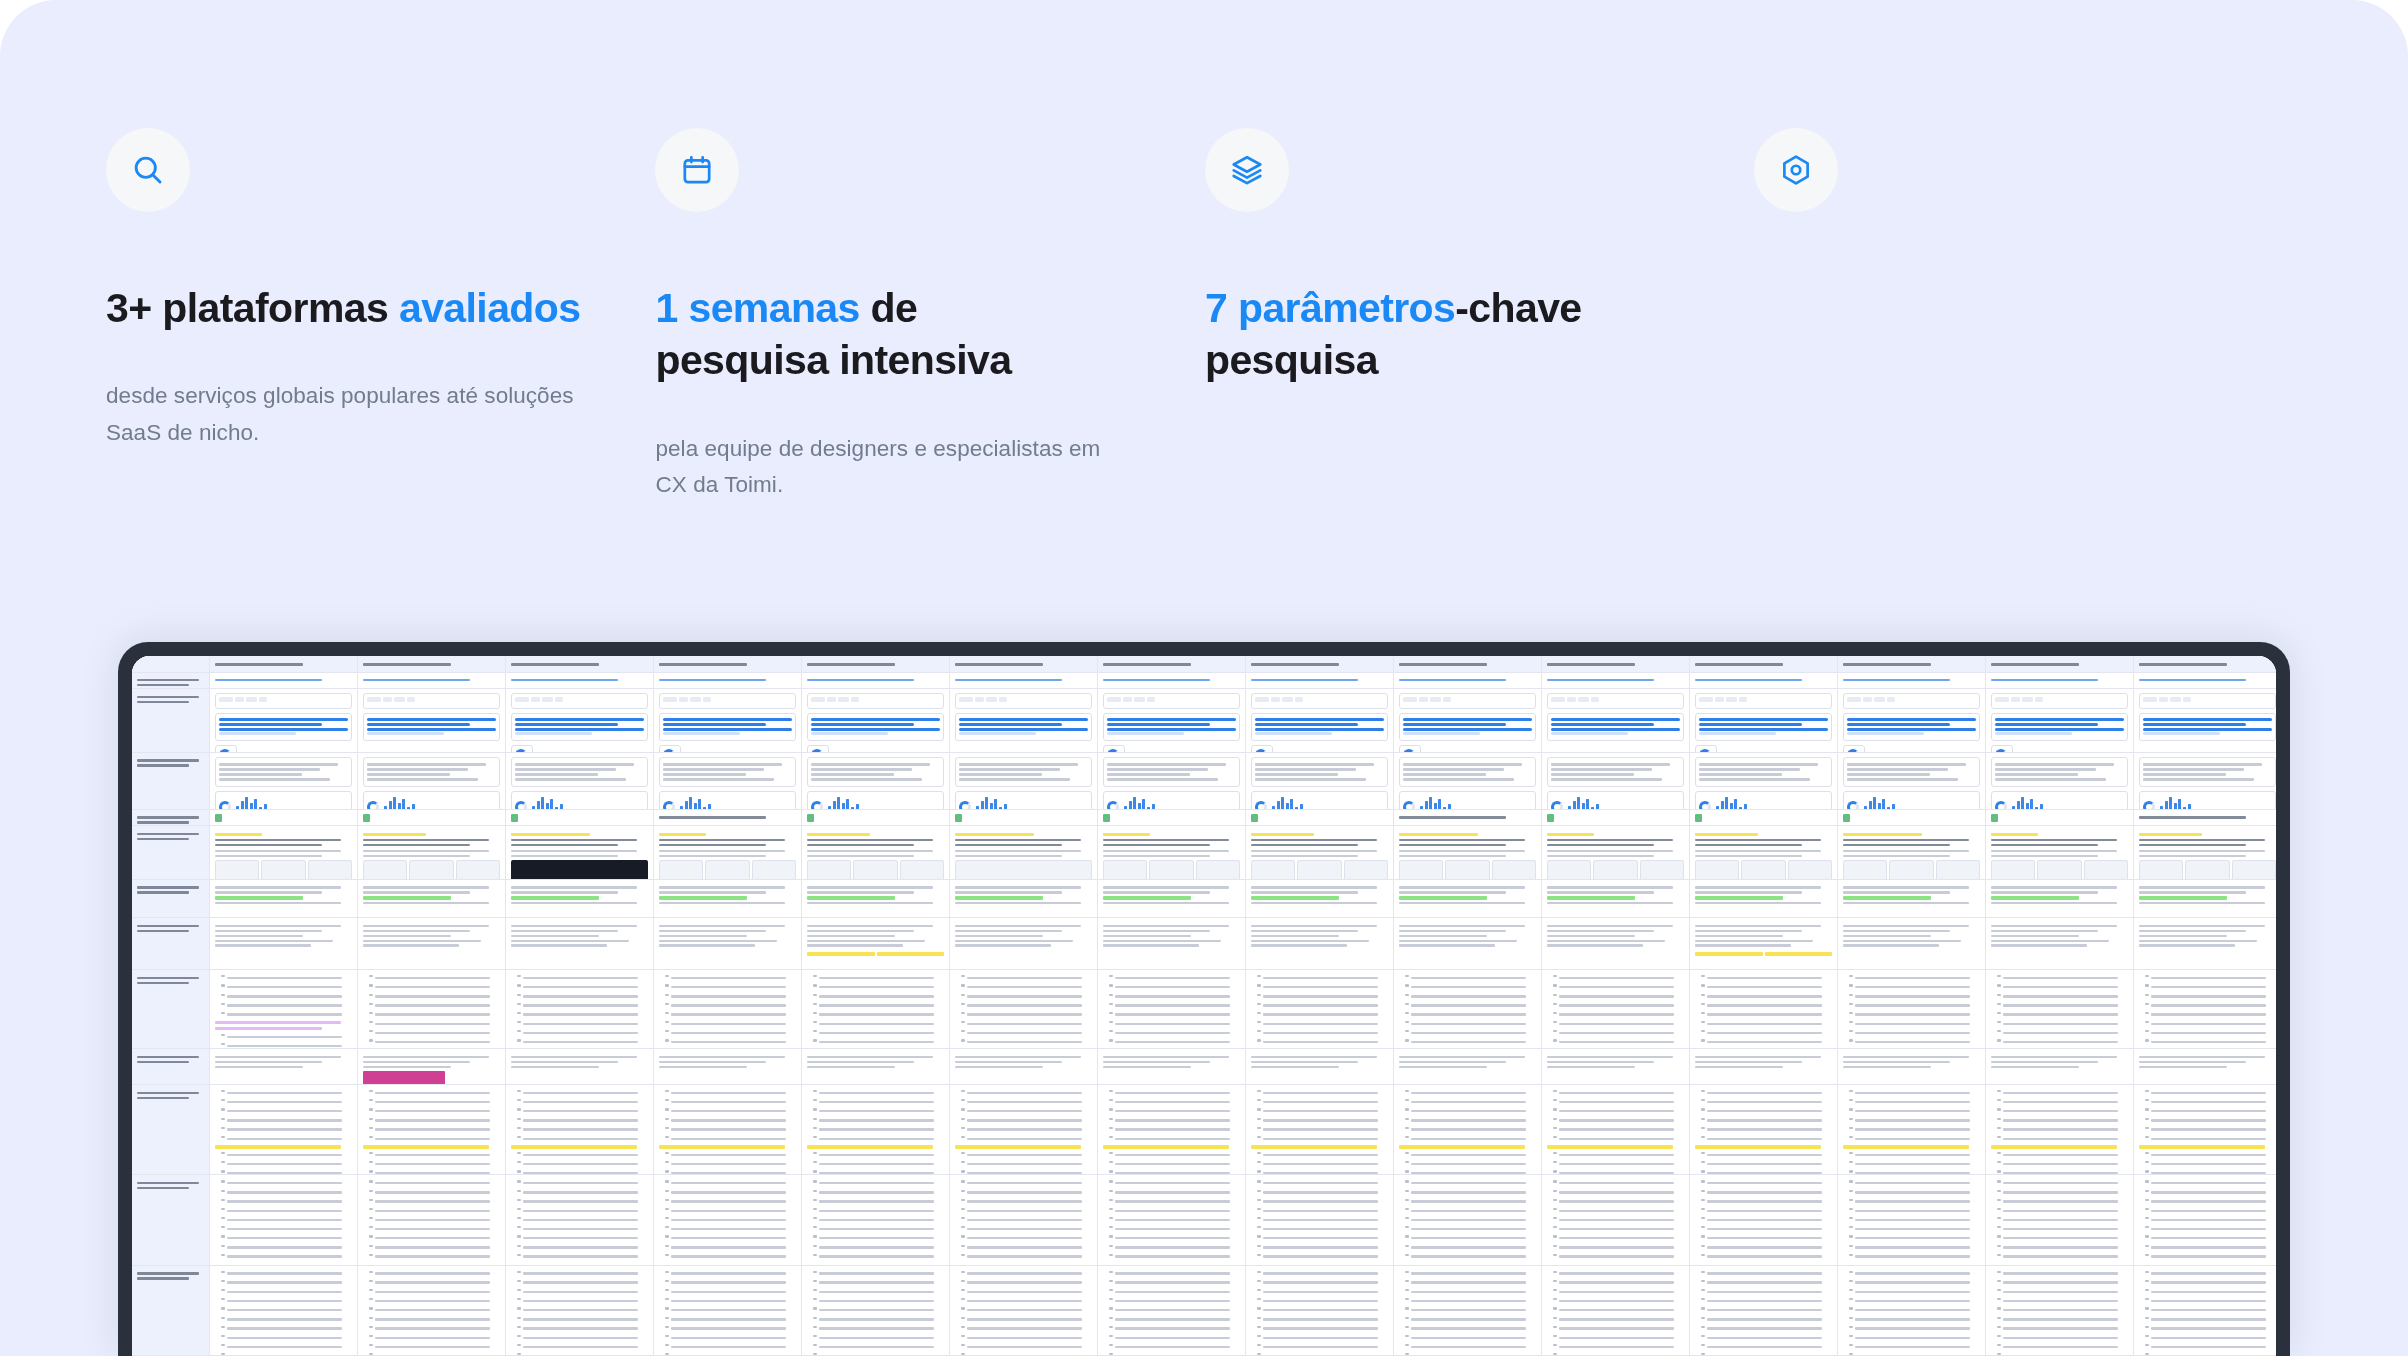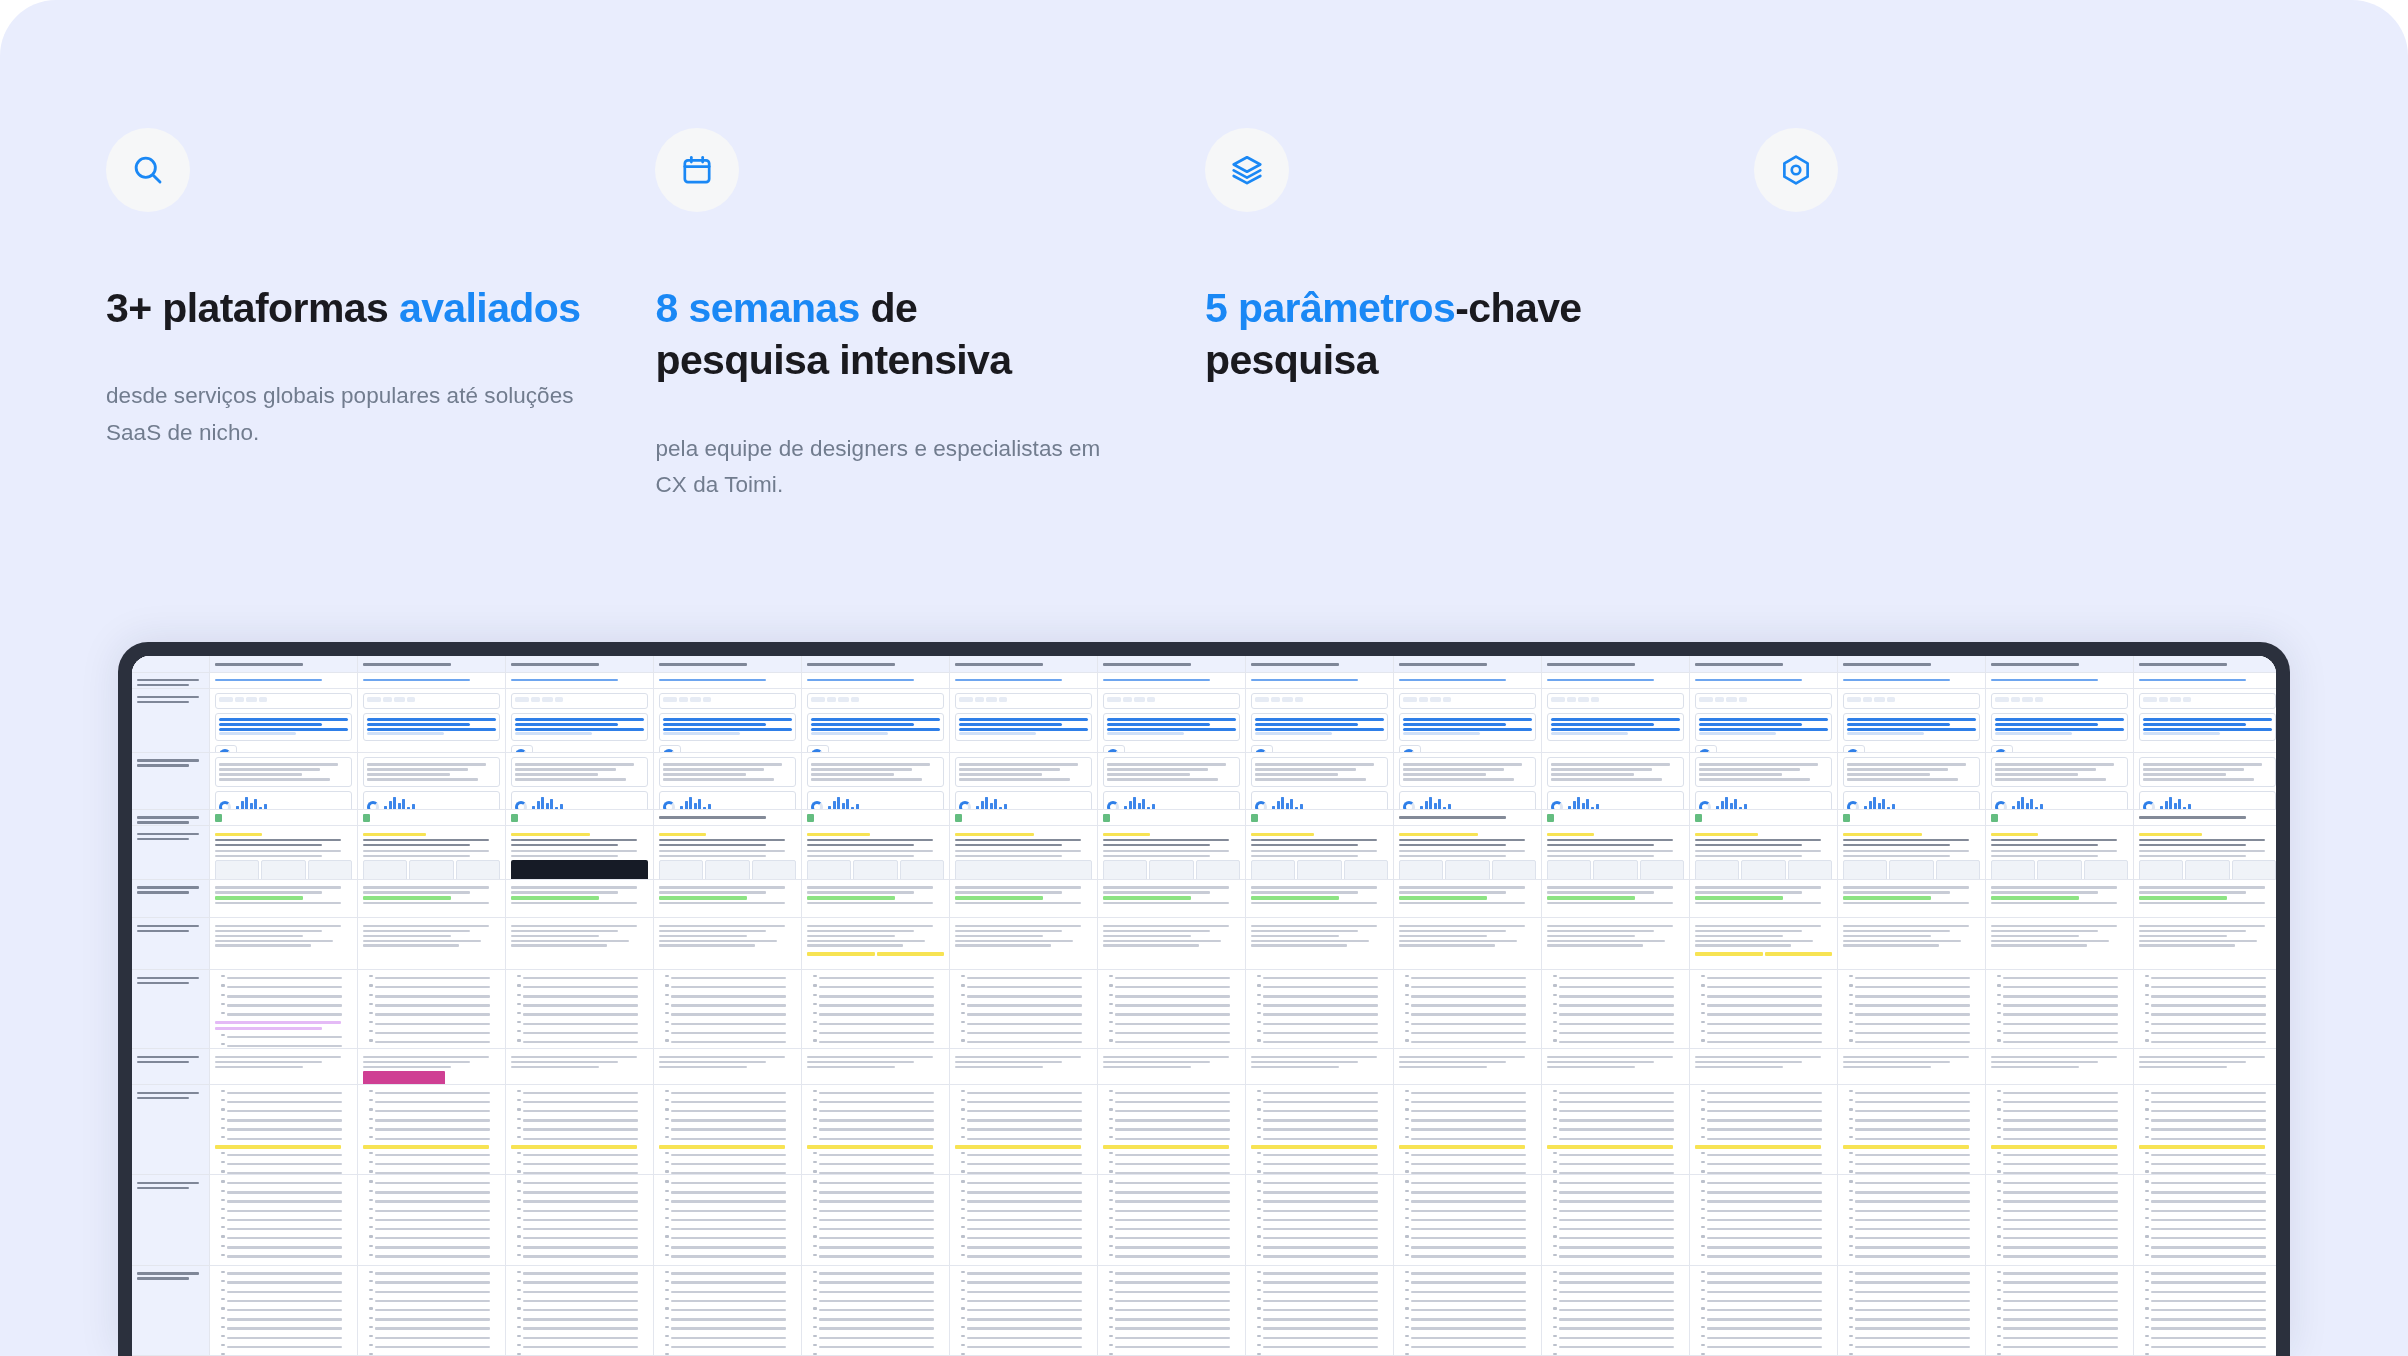--- a/index.html
+++ b/index.html
@@ -154,36 +154,36 @@
     <div class="stat">
       <div class="icon-badge">
         <svg width="34" height="34" viewBox="0 0 24 24" fill="none" stroke="#1a88f5" stroke-width="1.9" stroke-linecap="round">
           <rect x="3.4" y="5.2" width="17.2" height="15.4" rx="2.2"></rect>
           <line x1="3.4" y1="9.6" x2="20.6" y2="9.6"></line>
           <line x1="8" y1="3" x2="8" y2="6.4"></line>
             <line x1="16" y1="3" x2="16" y2="6.4"></line>
         </svg>
       </div>
       <div class="stat-title">
-        <span class="hl">8 semanas</span><span> de</span><br>
+        <span class="hl">1 semanas</span><span> de</span><br>
         <span>pesquisa intensiva</span>
       </div>
       <div class="stat-desc">pela equipe de designers e especialistas em CX da Toimi.</div>
     </div>
 
     <div class="stat">
       <div class="icon-badge">
         <svg width="34" height="34" viewBox="0 0 24 24" fill="none" stroke="#1a88f5" stroke-width="1.9" stroke-linejoin="round" stroke-linecap="round">
           <polygon points="12,3 21.4,8.1 12,13.2 2.6,8.1"></polygon>
           <polyline points="2.6,12.3 12,17.4 21.4,12.3"></polyline>
           <polyline points="2.6,16.2 12,21.3 21.4,16.2"></polyline>
         </svg>
       </div>
       <div class="stat-title">
-        <span class="hl">5 parâmetros</span><span>-chave</span><br>
+        <span class="hl">7 parâmetros</span><span>-chave</span><br>
         <span>pesquisa</span>
       </div>
     </div>
 
     <div class="stat">
       <div class="icon-badge">
         <svg width="34" height="34" viewBox="0 0 24 24" fill="none" stroke="#1a88f5" stroke-width="1.9" stroke-linejoin="round">
           <polygon points="12,2.6 20.2,7.3 20.2,16.7 12,21.4 3.8,16.7 3.8,7.3"></polygon>
           <circle cx="12" cy="12" r="3"></circle>
         </svg>

